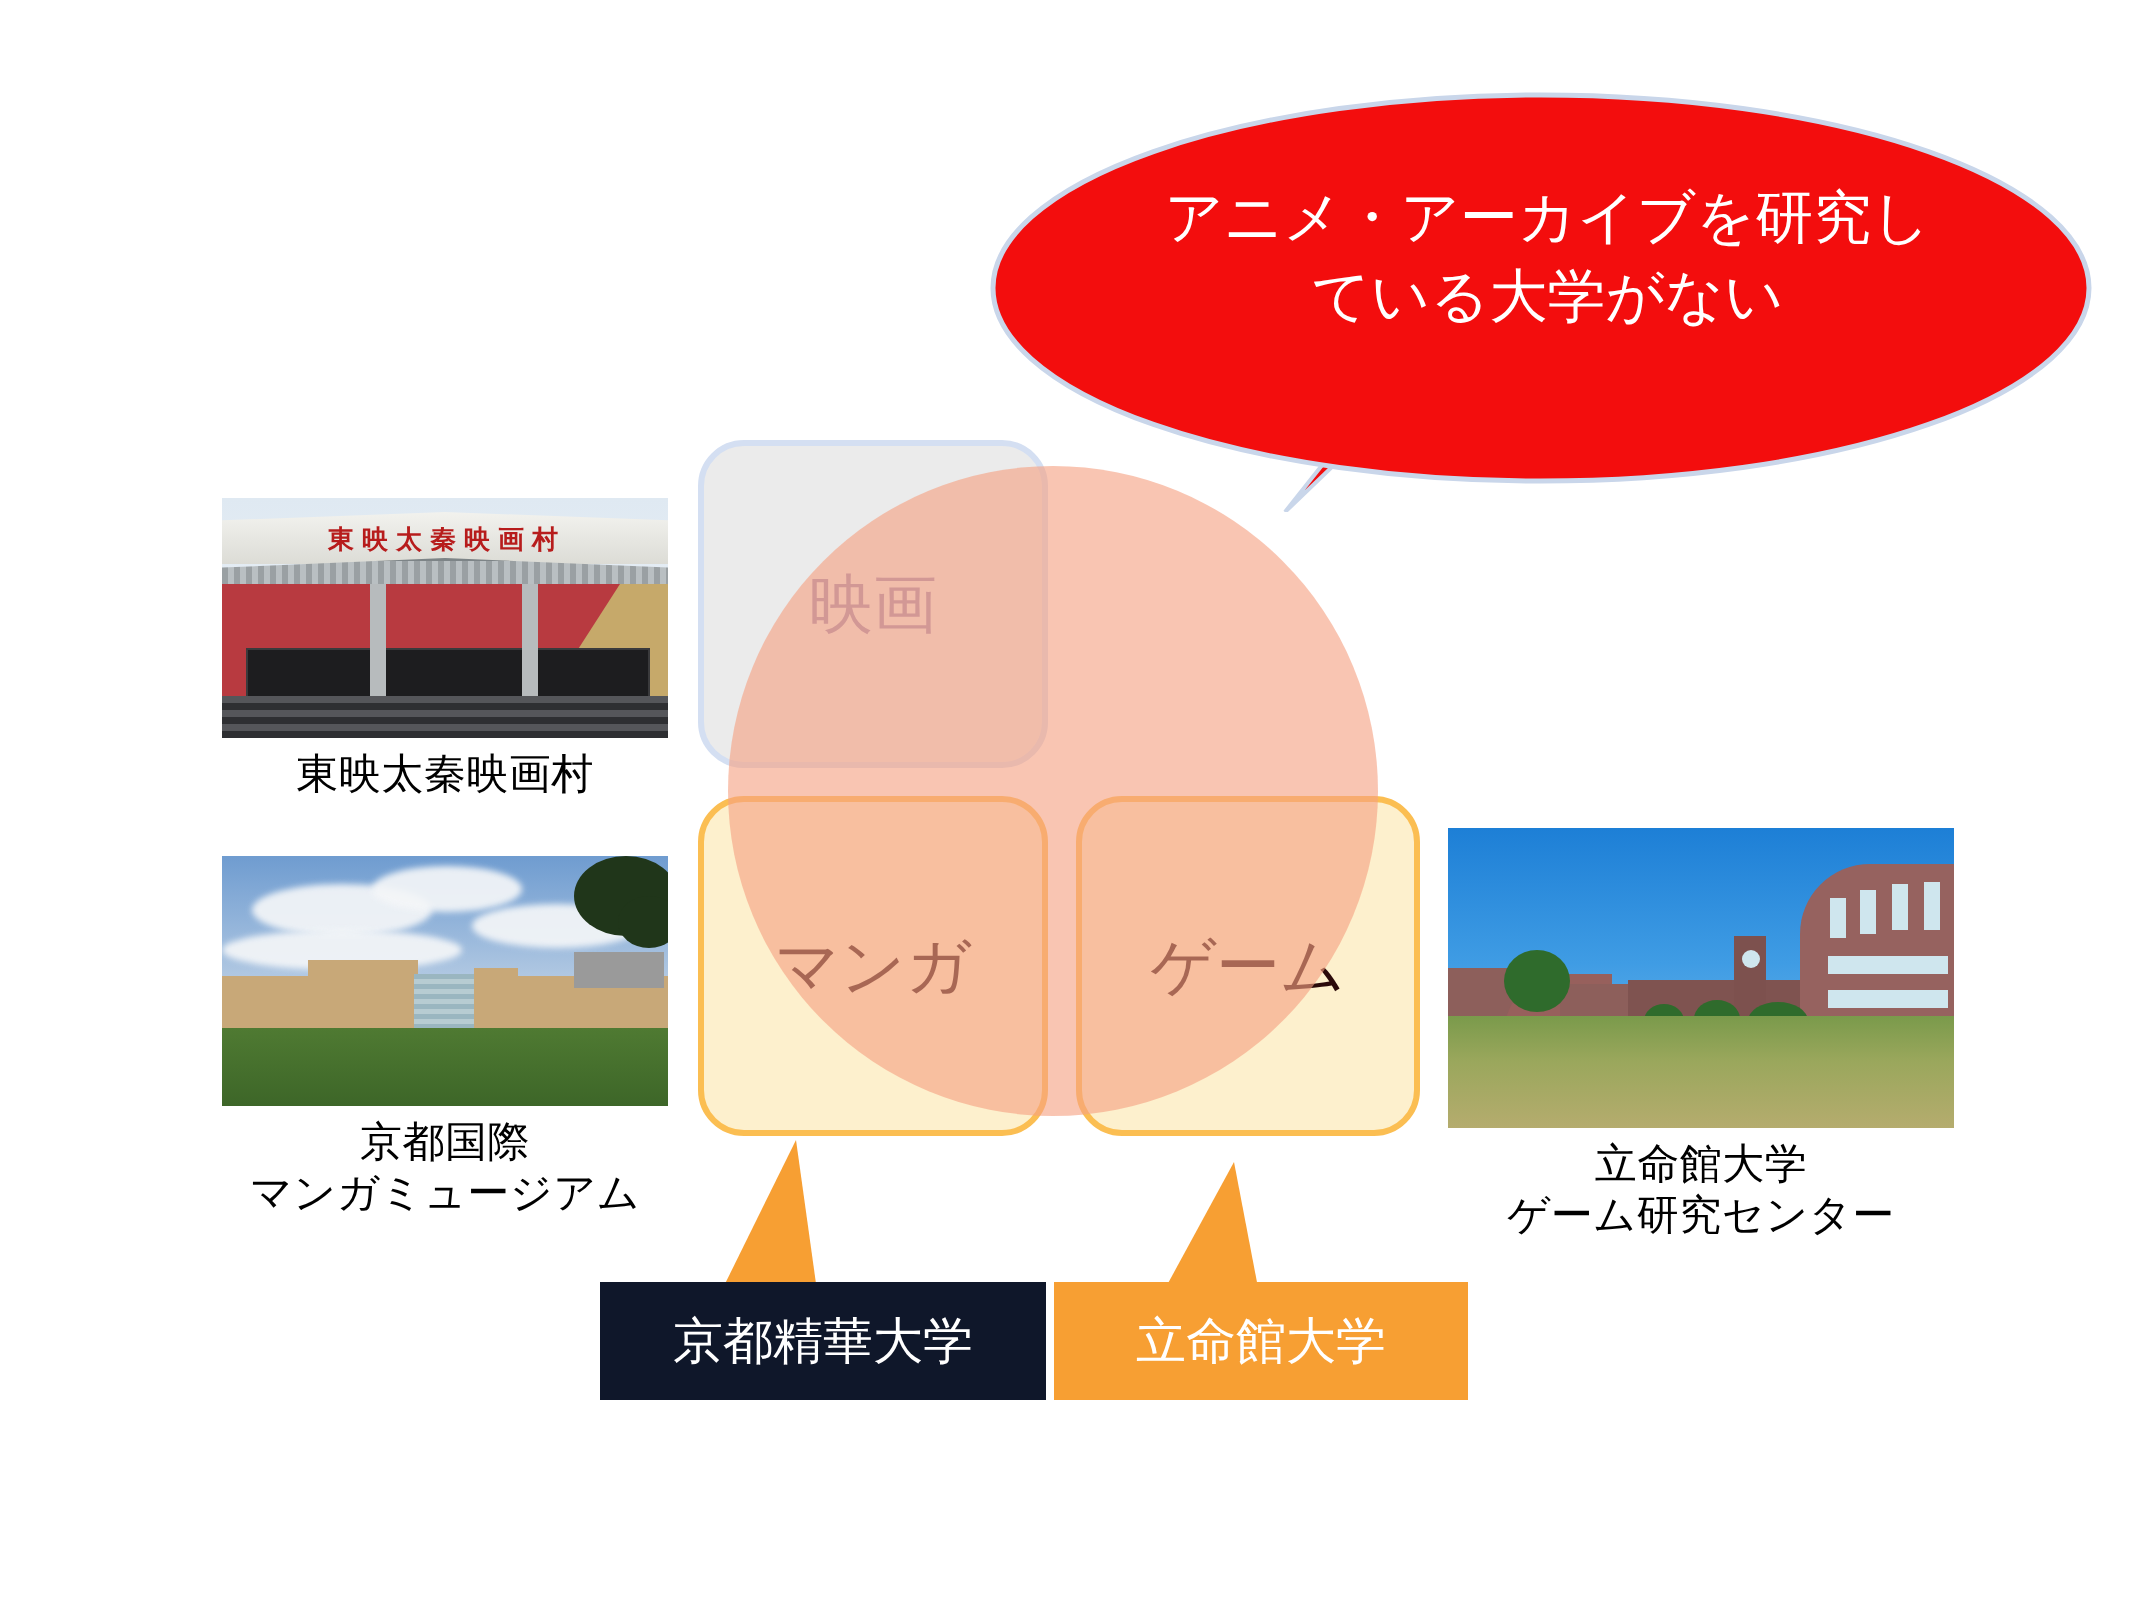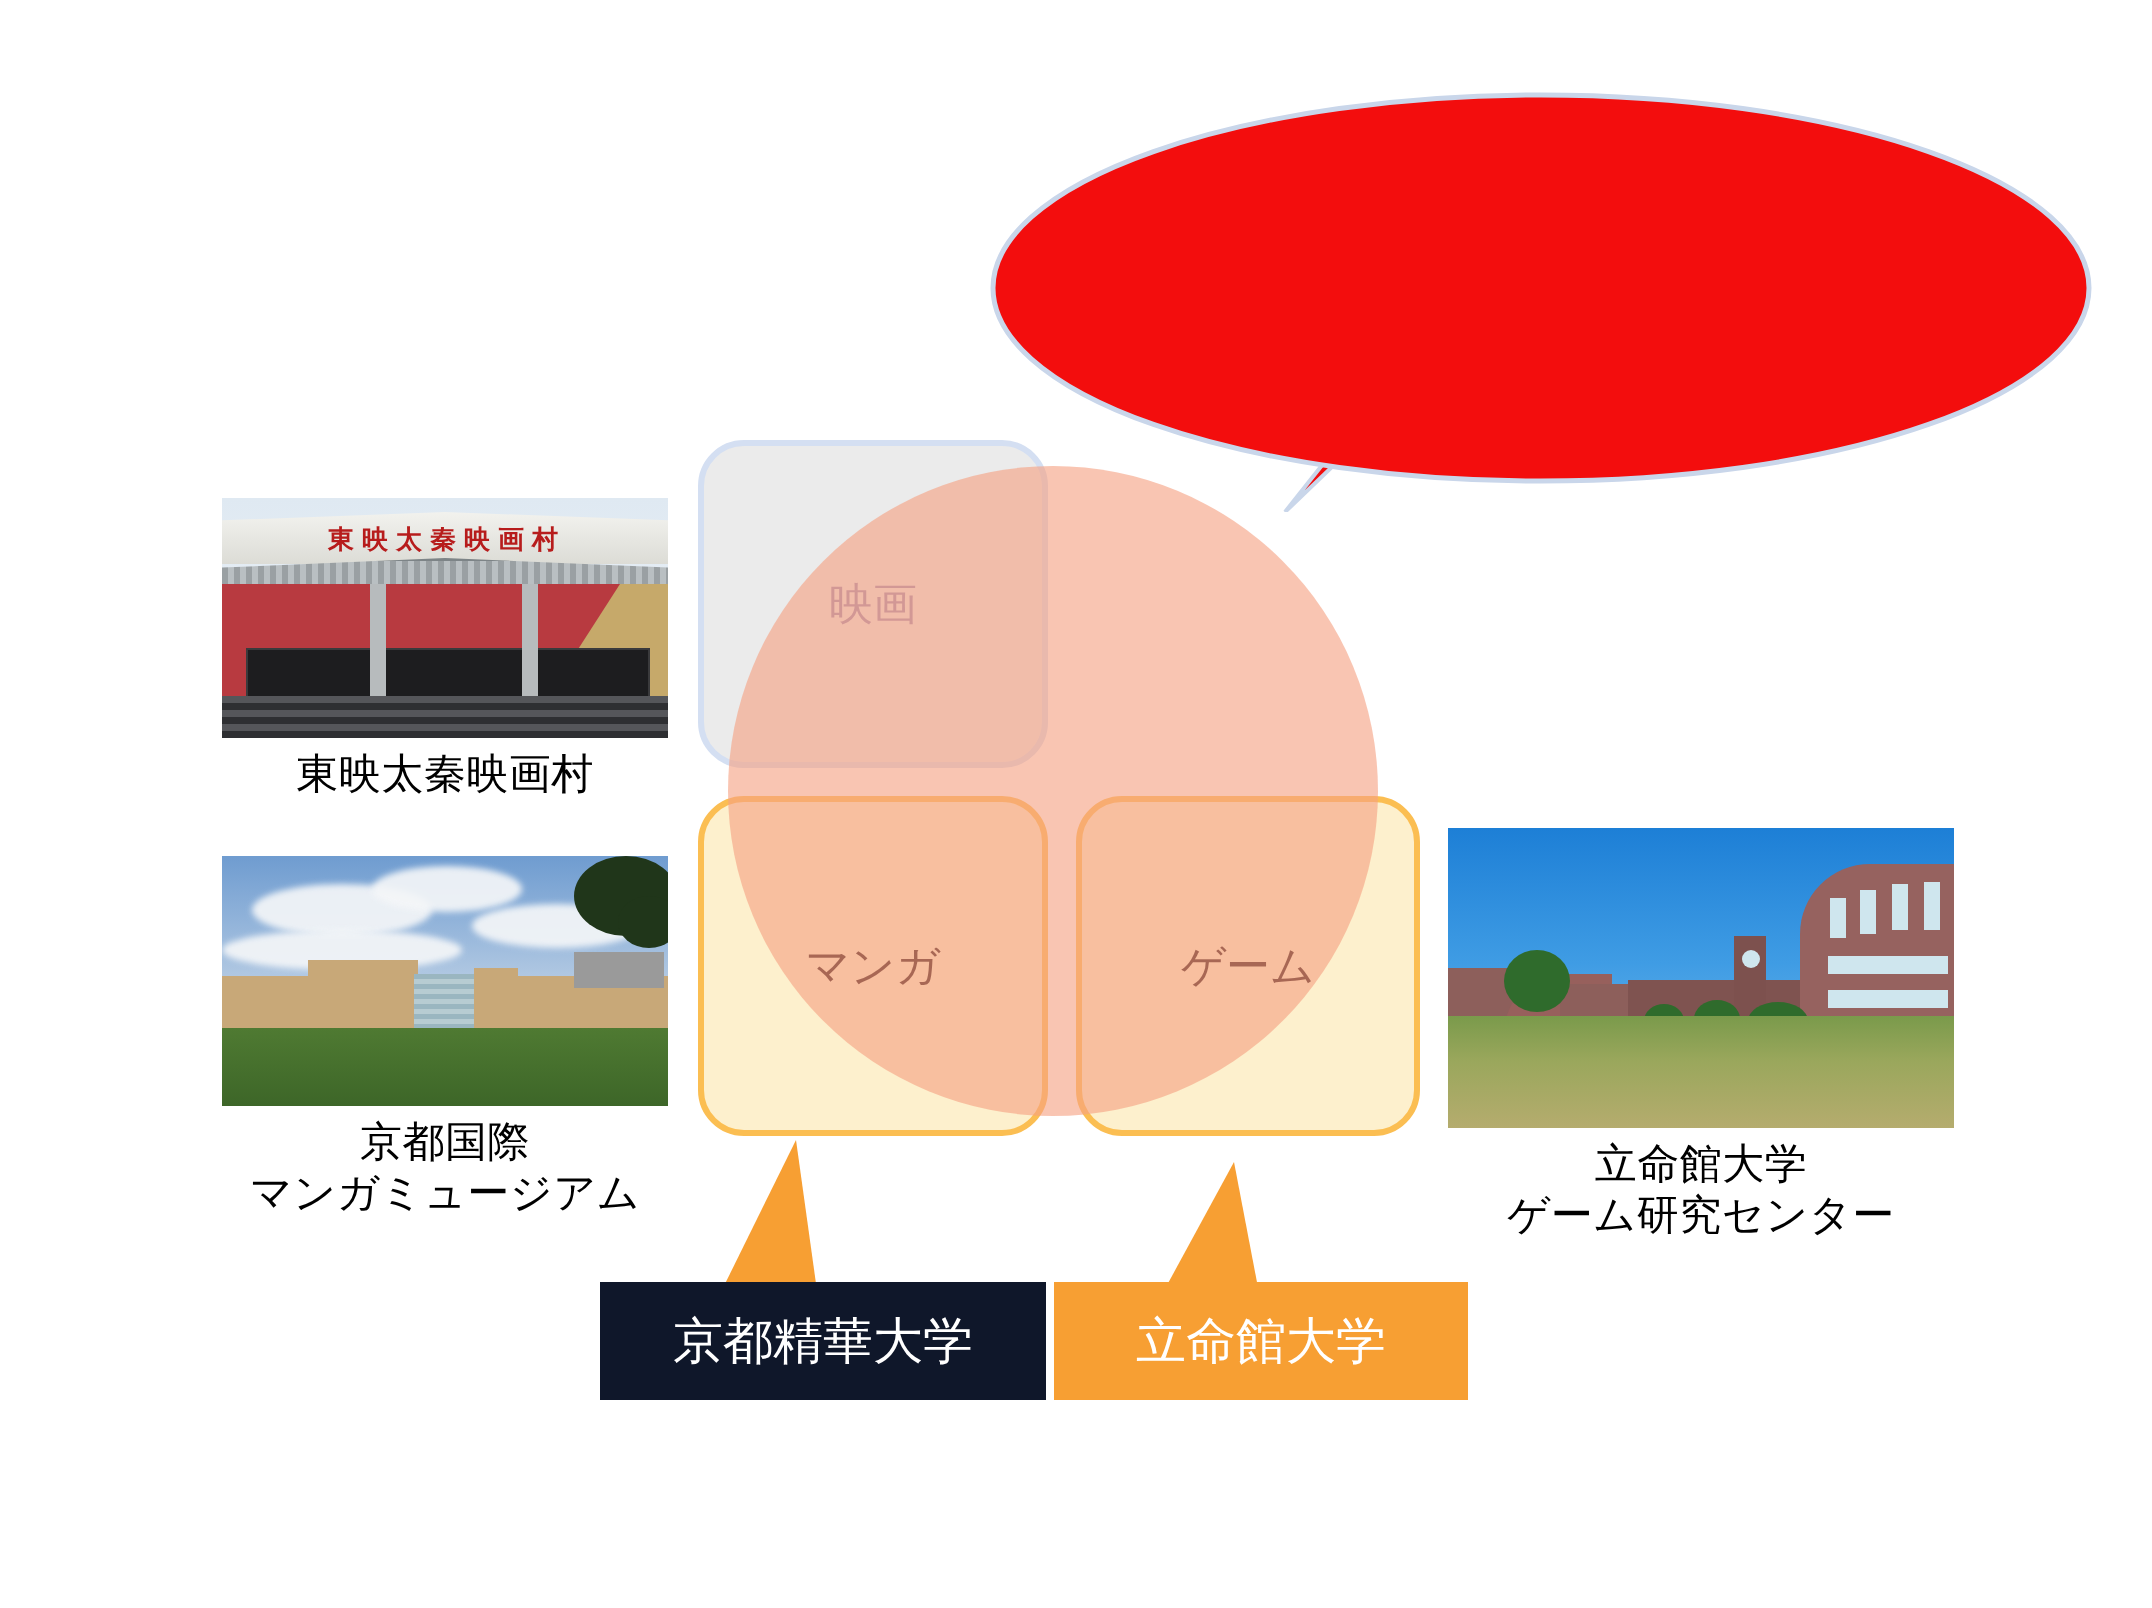--- a/index.html
+++ b/index.html
@@ -101,21 +101,21 @@
 
   
   #quad-wrap { position:absolute; }
   .quad-box {
     position:absolute;
     border-radius: 46px;
     box-sizing: border-box;
     display:flex; align-items:center; justify-content:center;
   }
   .quad-label {
-    font-size: 44px;
+    font-size: 64px;
     font-family: "DejaVu Sans", sans-serif;
     position: relative;
     z-index: 6;
     white-space: nowrap;
   }
   #circle-overlay {
     position:absolute;
     border-radius:50%;
     z-index:4;
     pointer-events:none;
@@ -229,20 +229,22 @@
 
     <div id="circle-overlay" style="left:36px; top:28px; width:650px; height:650px; background:#f6a183; opacity:.62;"></div>
   </div>
 
   <div id="speech-bubble" style="left:985px; top:92px; width:1125px; height:420px;">
     <svg width="1125" height="420" viewBox="0 0 1125 420">
       <path d="M 395 300 L 300 420 L 420 305 Z" fill="#f30d0d" stroke="#c9d6ea" stroke-width="4"></path>
       <ellipse cx="556" cy="196" rx="548" ry="193" fill="#f30d0d" stroke="#c9d6ea" stroke-width="5"></ellipse>
     </svg>
   </div>
+  <div id="bubble-text" style="left:985px; top:178px; width:1125px;">アニメ・アーカイブを研究し
+ている大学がない</div>
 
   <div class="callout" style="left:600px; top:1140px; width:446px; height:260px;">
     <svg class="callout-tail" width="446" height="260" viewBox="0 0 446 260">
       <polygon points="196,0 218,158 118,158" fill="#f79f33"></polygon>
     </svg>
     <div class="callout-box" style="width:446px; height:118px; background:#0f172a;">
       <span>京都精華大学</span>
     </div>
   </div>
 

